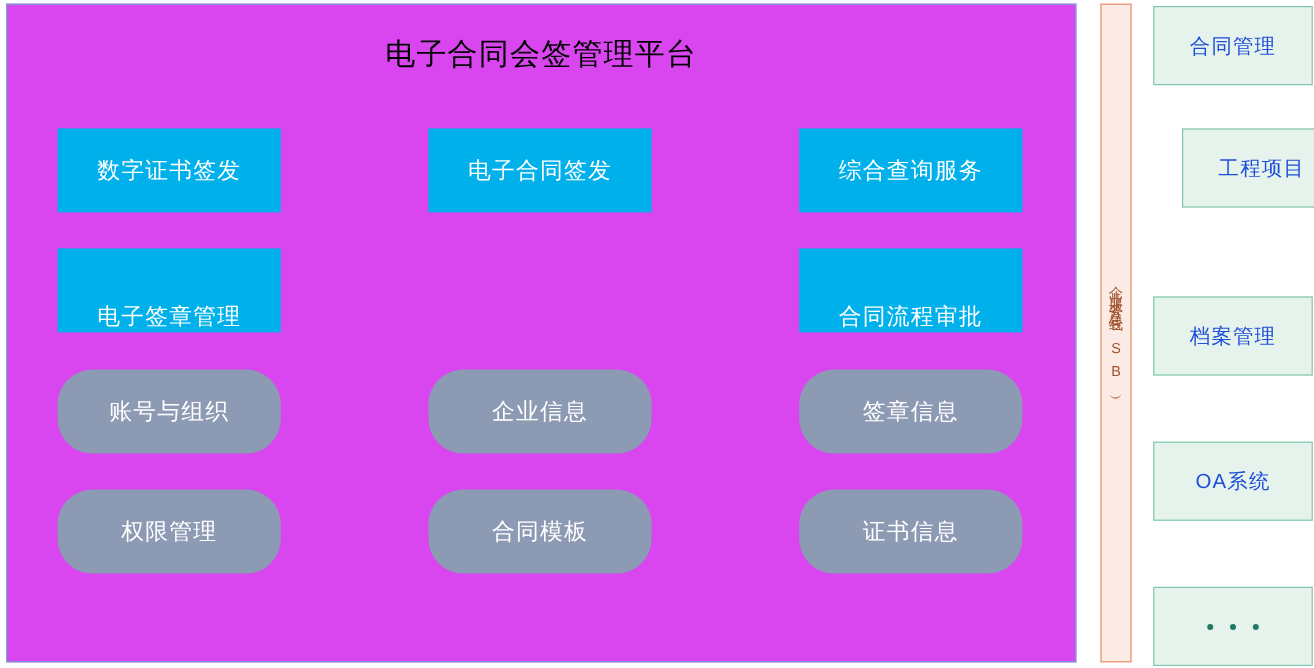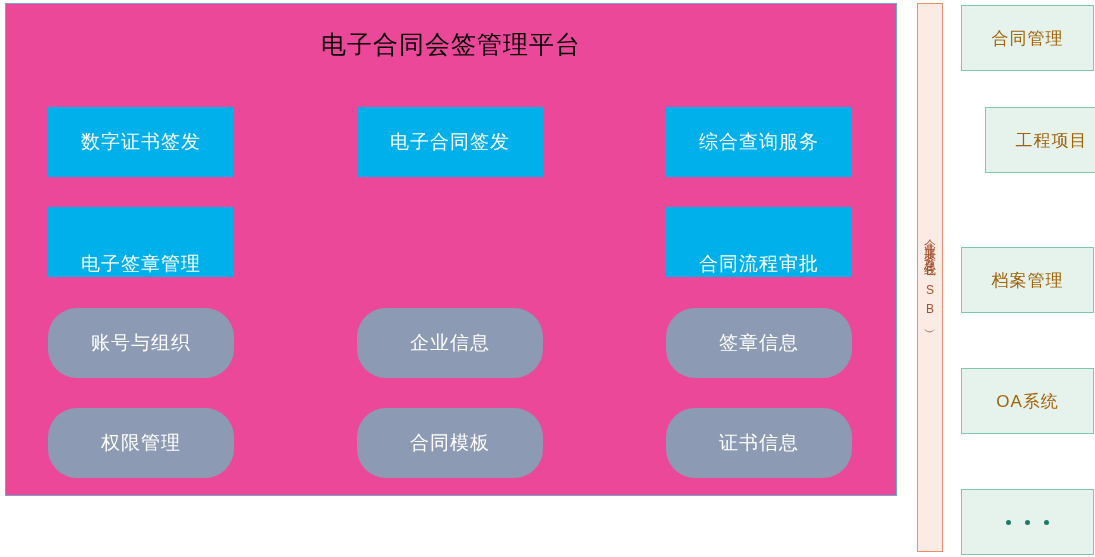--- a/index.html
+++ b/index.html
@@ -14,22 +14,22 @@
     overflow: hidden;
     position: relative;
   }
 
   
   #platform-panel {
     position: absolute;
     left: 5px;
     top: 3px;
     width: 892px;
-    height: 493px;
-    background: #ec4899;
+    height: 549px;
+    background: #d946ef;
     border: 1px solid #6FA8D0;
     box-sizing: border-box;
   }
 
   #platform-title {
     position: absolute;
     left: 0;
     top: 24px;
     width: 100%;
     text-align: center;
@@ -109,21 +109,21 @@
     position: absolute;
     left: 1px;
     width: 133px;
     height: 66px;
     background: #E6F3EC;
     border: 1px solid #7FC8AC;
     box-sizing: border-box;
     display: flex;
     align-items: center;
     justify-content: center;
-    color: #a16207;
+    color: #1d4ed8;
     font-size: 17px;
     letter-spacing: 1px;
     white-space: nowrap;
   }
   .sys-1 { top: 5px; }
   .sys-2 { top: 107px; margin-left: 24px; }
   .sys-3 { top: 247px; }
   .sys-4 { top: 368px; }
   .sys-5 { top: 489px; }
 

